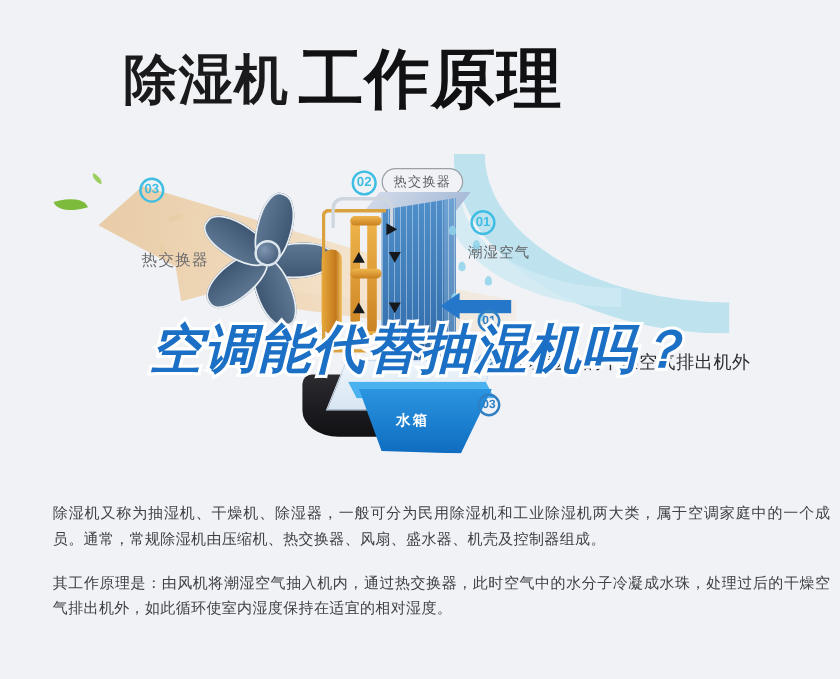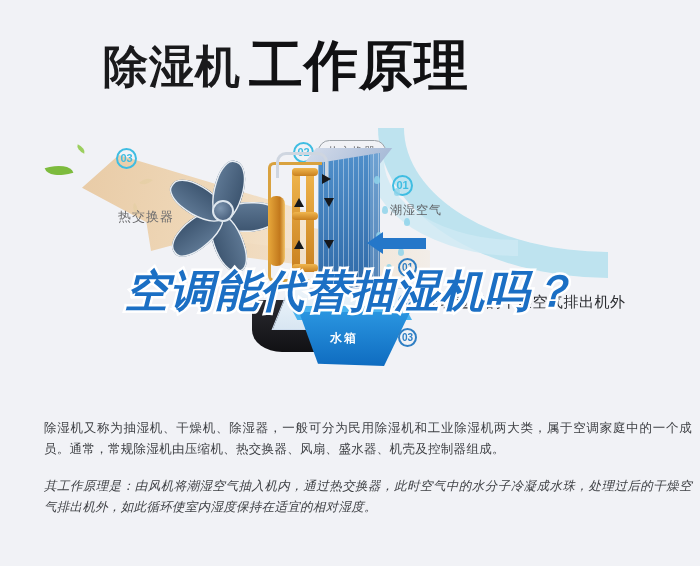--- a/index.html
+++ b/index.html
@@ -82,21 +82,21 @@
     box-shadow:0 0 0 1.5px #e9eef3 inset;
   }
   .fan-hub {
     position:absolute; left:44px; top:42px; width:22px; height:22px;
     border-radius:50%; background:#4a6race;
     background:radial-gradient(circle at 35% 35%,#7e96b0,#3b5270);
     border:2px solid #dde6ee; z-index:3;
   }
 
   
-  .machine { position:absolute; left:262px; top:20px; width:150px; height:240px; }
+  .machine { position:absolute; left:262px; top:32px; width:150px; height:240px; }
   .evap {
     position:absolute; left:56px; top:18px; width:62px; height:130px;
     background:linear-gradient(180deg,#4f8ec9,#2f6aa8);
     transform:skewY(-9deg);
     box-shadow:inset -10px 0 0 rgba(255,255,255,.18);
   }
   .evap-fins {
     position:absolute; left:56px; top:18px; width:62px; height:130px;
     transform:skewY(-9deg);
     background:repeating-linear-gradient(90deg,rgba(255,255,255,.38) 0 1px,transparent 1px 5px);
@@ -211,21 +211,21 @@
     paint-order:stroke fill;
     text-shadow:0 2px 0 rgba(255,255,255,.9);
   }
 
   
   .copy { position:absolute; left:44px; top:418px; width:648px; }
   .copy p {
     font-size:12.5px; line-height:21px; color:#3f4145;
     letter-spacing:.3px; text-align:justify;
   }
-  .copy p.second { margin-top:16px;font-style:italic; }
+  .copy p.second { margin-top:16px; }
 </style>
 </head>
 <body>
 
 <div class="page">
 
   <div class="title-row">
     <span class="title-a">除湿机</span><span class="title-b">工作原理</span>
   </div>
 

